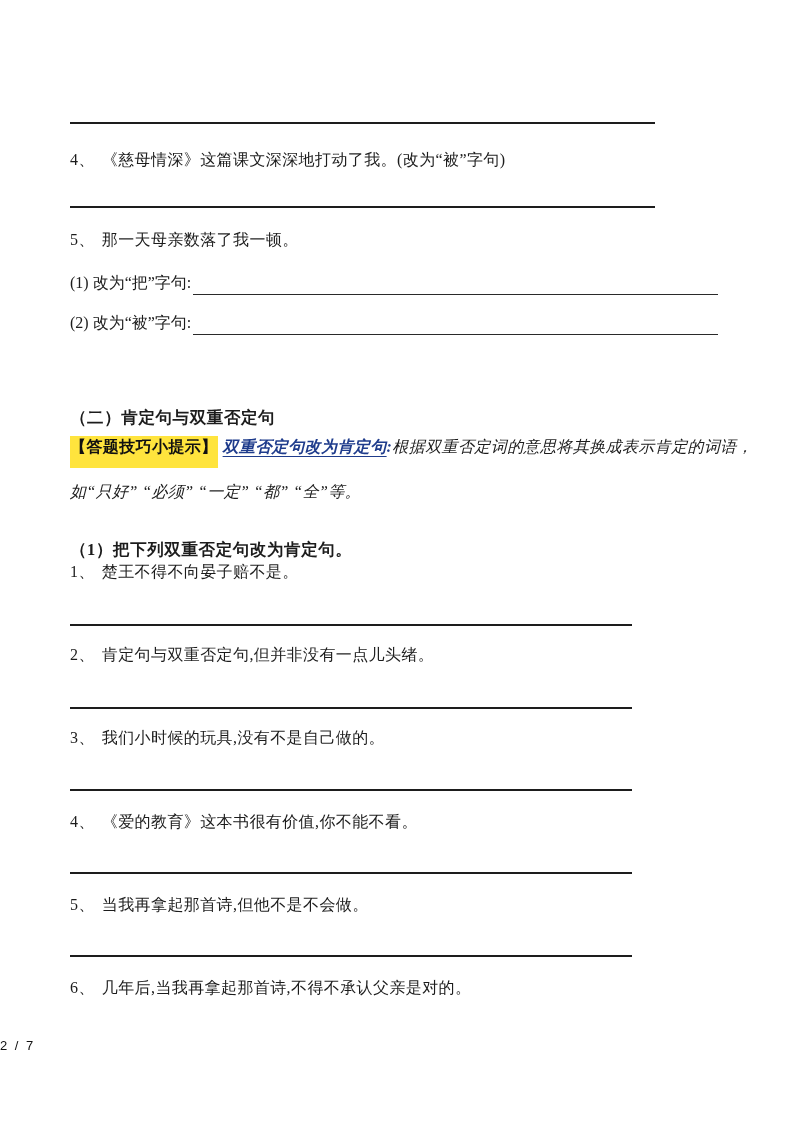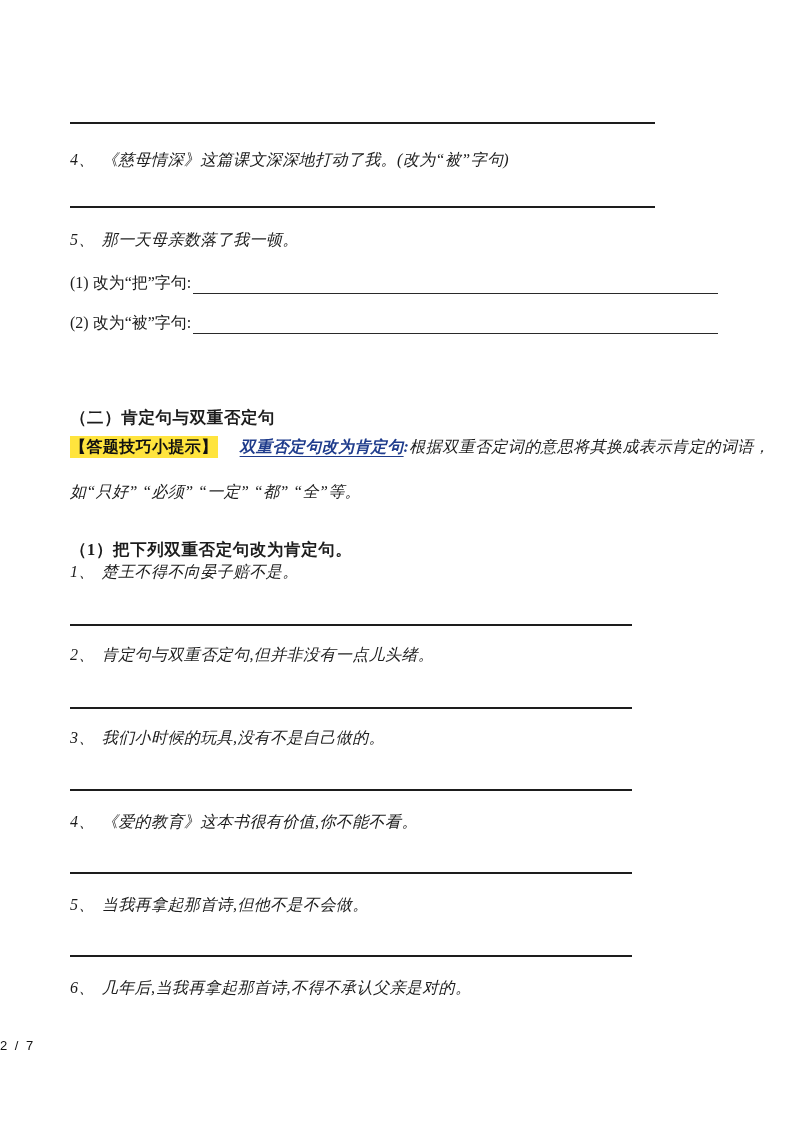--- a/index.html
+++ b/index.html
@@ -15,52 +15,52 @@
   .rule {
     position:absolute;
     border-top:2px solid #1d1d1d;
     height:0;
   }
   .rule-wide  { left:70px; width:585px; }  
   .rule-body  { left:70px; width:562px; }  
   .q-row {
     position:absolute; left:70px;
     font-size:16px; line-height:24px;
-    letter-spacing:0.4px; white-space:nowrap;font-style:italic;
+    letter-spacing:0.4px; white-space:nowrap;
   }
   .q-num { margin-right:7px; }
   .blank-row {
     position:absolute; left:70px; width:648px;
-    display:flex; align-items:flex-start;
+    display:flex; align-items:center;
     font-size:16px; line-height:24px; white-space:nowrap;
   }
   .blank-row .fill {
     flex:1; height:22px;
     border-bottom:1.6px solid #2a2a2a;
     margin-left:2px;
   }
   .h-bold {
     position:absolute; left:70px;
     font-size:16.5px; font-weight:bold;
     line-height:24px; letter-spacing:0.6px; white-space:nowrap;margin-top:20px;
   }
   .tip-row {
     position:absolute; left:70px;
     font-size:16px; line-height:26px;
     font-style:italic; letter-spacing:0.4px; white-space:nowrap;
   }
   .tip-badge {
     font-style:normal; font-weight:bold;
     background:#ffe43d; color:#111;
-    padding:2px 0 3px 0;
+    padding:2px 0 13px 0;
   }
   .tip-term {
     color:#1f3c8c; font-weight:bold;
     text-decoration:underline; text-underline-offset:4px;
-    margin-left:22px;
+    margin-left:5px;
   }
   .tip-colon { color:#1f3c8c; font-weight:bold; }
   .footer {
     position:absolute; left:0; right:0; top:1038px;
     font-size:13px; letter-spacing:2px;
     font-family:"Liberation Sans","DejaVu Sans",sans-serif;
     color:#111;
   }
 </style>
 </head>

